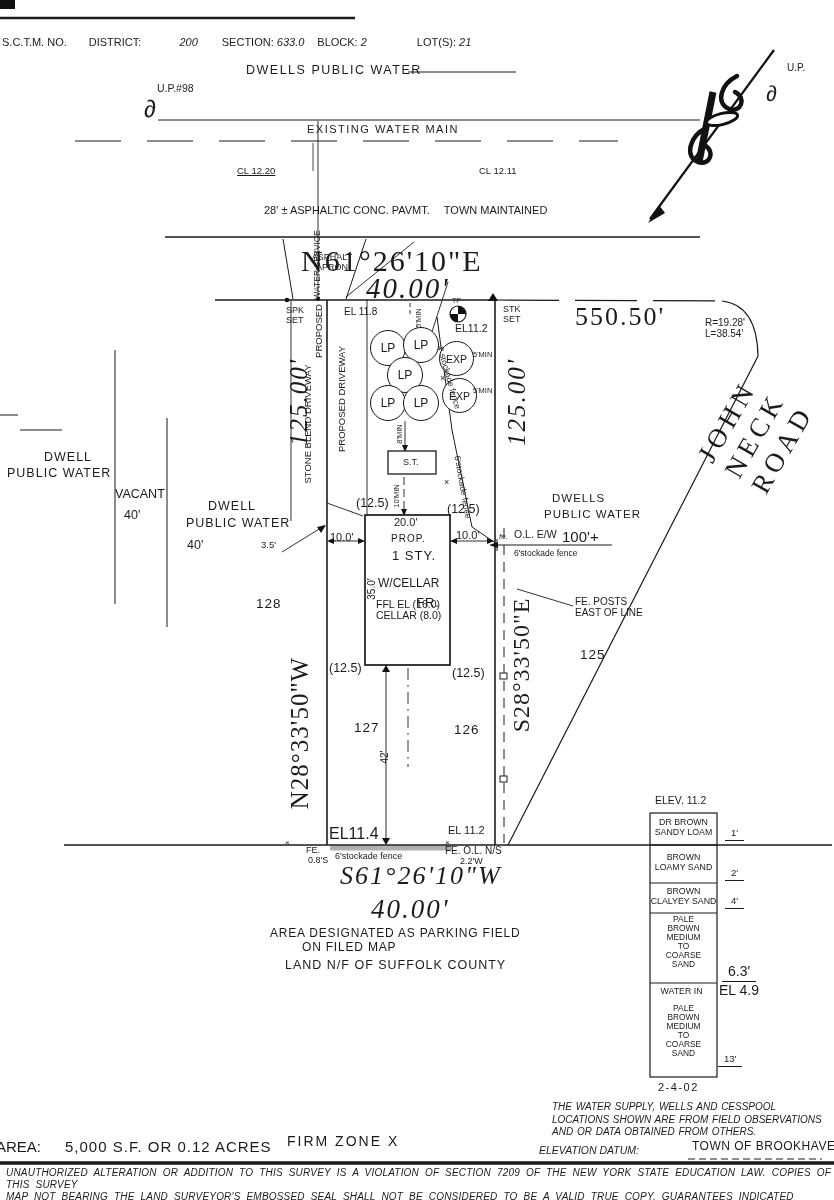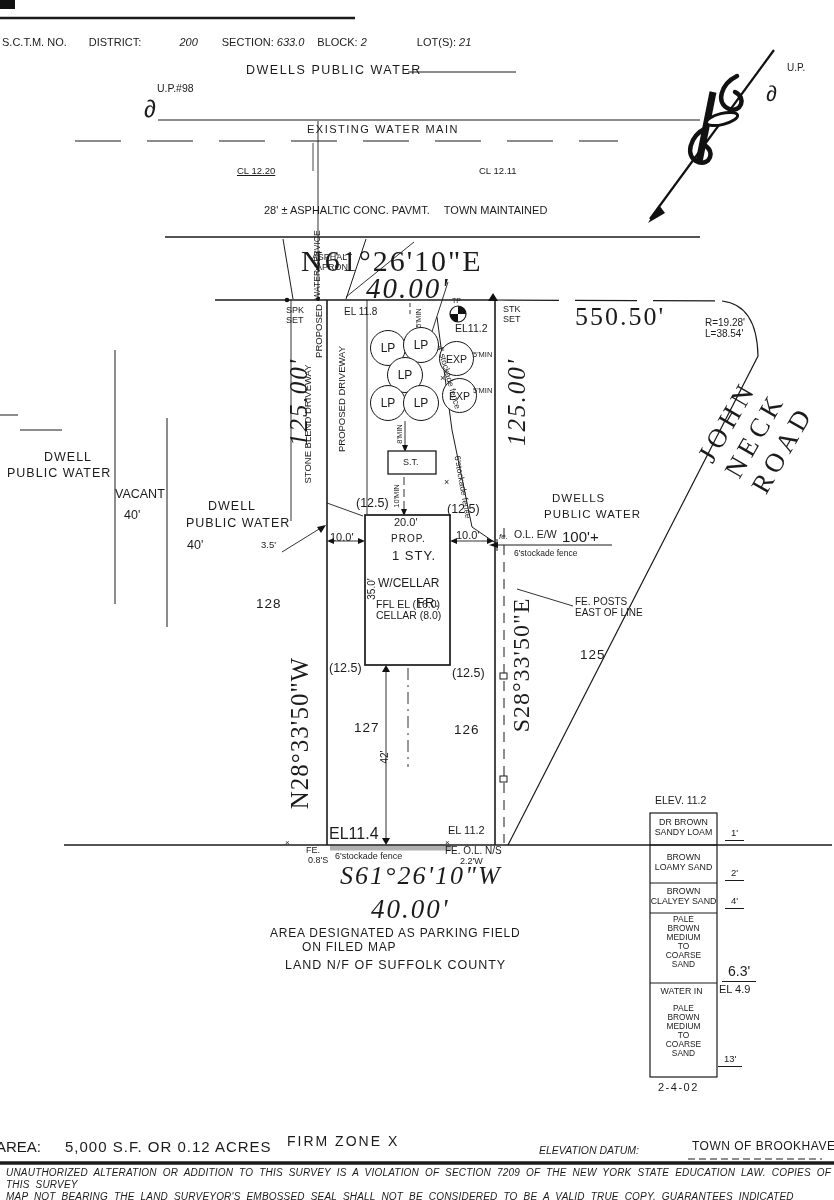--- a/index.html
+++ b/index.html
@@ -261,24 +261,27 @@
   <div class="lbl pre c" style="left:650px;top:1004px;width:67px;font-size:8.4px;line-height:1.07;">PALE
 BROWN
 MEDIUM
 TO
 COARSE
 SAND</div>
   <div class="lbl ul" style="left:725px;top:828px;font-size:9.5px;">1'</div>
   <div class="lbl ul" style="left:725px;top:868px;font-size:9.5px;">2'</div>
   <div class="lbl ul" style="left:725px;top:896px;font-size:9.5px;">4'</div>
   <div class="lbl ul" style="left:722px;top:964px;font-size:14px;">6.3'</div>
-  <div class="lbl" style="left:719px;top:983px;font-size:11px;">EL 4.9</div>
+  <div class="lbl" style="left:719px;top:983px;font-size:14px;">EL 4.9</div>
   <div class="lbl ul" style="left:718px;top:1054px;font-size:9.5px;text-align:right;">13'</div>
   <div class="lbl" style="left:658px;top:1081px;font-size:11px;letter-spacing:1.5px;">2-4-02</div>
 
+  <div class="lbl pre it" style="left:552px;top:1101px;font-size:10px;line-height:1.25;word-spacing:1px;">THE WATER SUPPLY, WELLS AND CESSPOOL
+LOCATIONS SHOWN ARE FROM FIELD OBSERVATIONS
+AND OR DATA OBTAINED FROM OTHERS.</div>
   <div class="lbl it" style="left:539px;top:1145px;font-size:10.5px;">ELEVATION DATUM:</div>
   <div class="lbl" style="left:692px;top:1140px;font-size:12px;letter-spacing:0.5px;">TOWN OF BROOKHAVEN</div>
   <div class="lbl" style="left:-4px;top:1138px;font-size:15px;">
     <span>AREA:</span><span style="margin-left:24px;letter-spacing:1px;">5,000 S.F. OR 0.12 ACRES</span>
   </div>
   <div class="lbl" style="left:287px;top:1134px;font-size:14px;letter-spacing:2px;">FIRM ZONE X</div>
   <div class="lbl pre it" style="left:6px;top:1167px;font-size:10px;line-height:1.2;letter-spacing:0.2px;word-spacing:3px;width:828px;white-space:pre-line;">UNAUTHORIZED ALTERATION OR ADDITION TO THIS SURVEY IS A VIOLATION OF SECTION 7209 OF THE NEW YORK STATE EDUCATION LAW.  COPIES OF THIS SURVEY
 MAP NOT BEARING THE LAND SURVEYOR'S EMBOSSED SEAL SHALL NOT BE CONSIDERED TO BE A VALID TRUE COPY.  GUARANTEES INDICATED HEREON SHALL RUN
 ONLY TO THE PERSON FOR WHOM THE SURVEY IS PREPARED AND ON HIS BEHALF TO THE TITLE COMPANY, GOVERNMENTAL AGENCY AND LENDING INSTITUTION</div>
 

